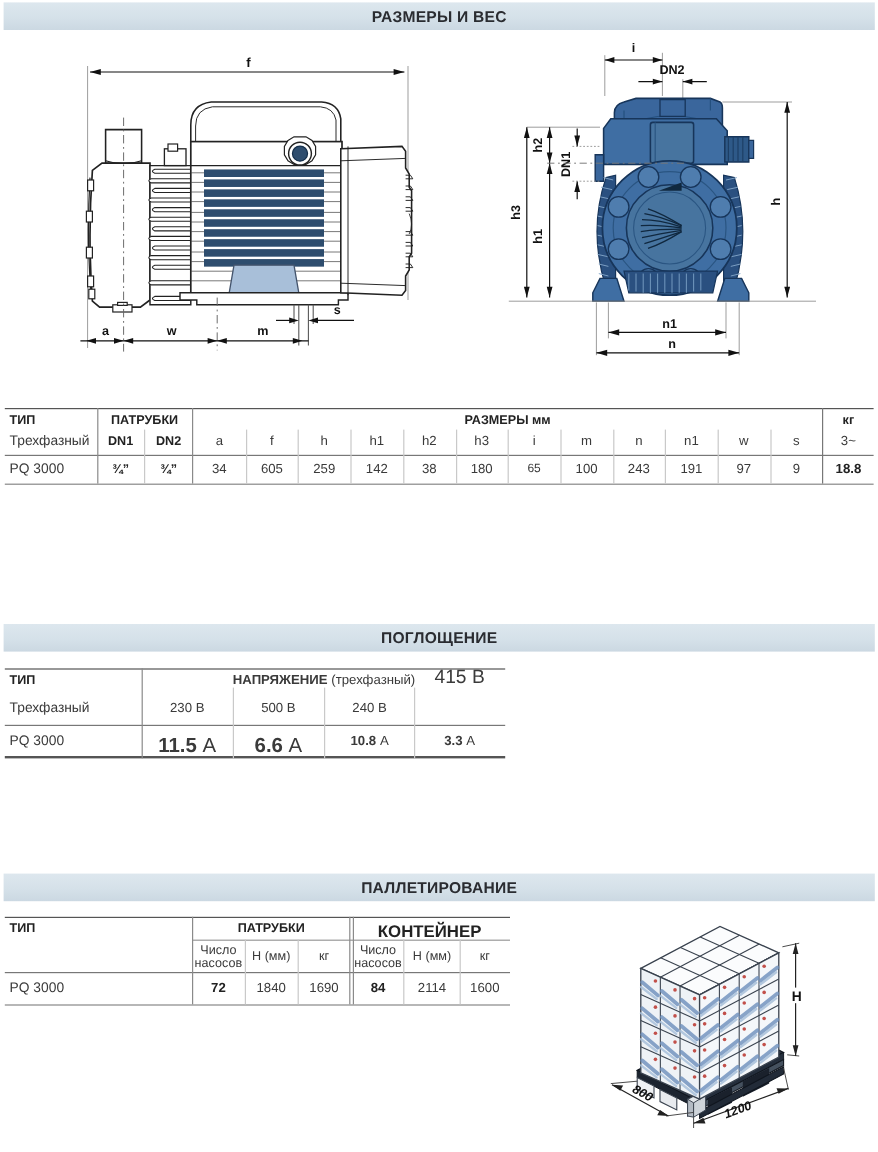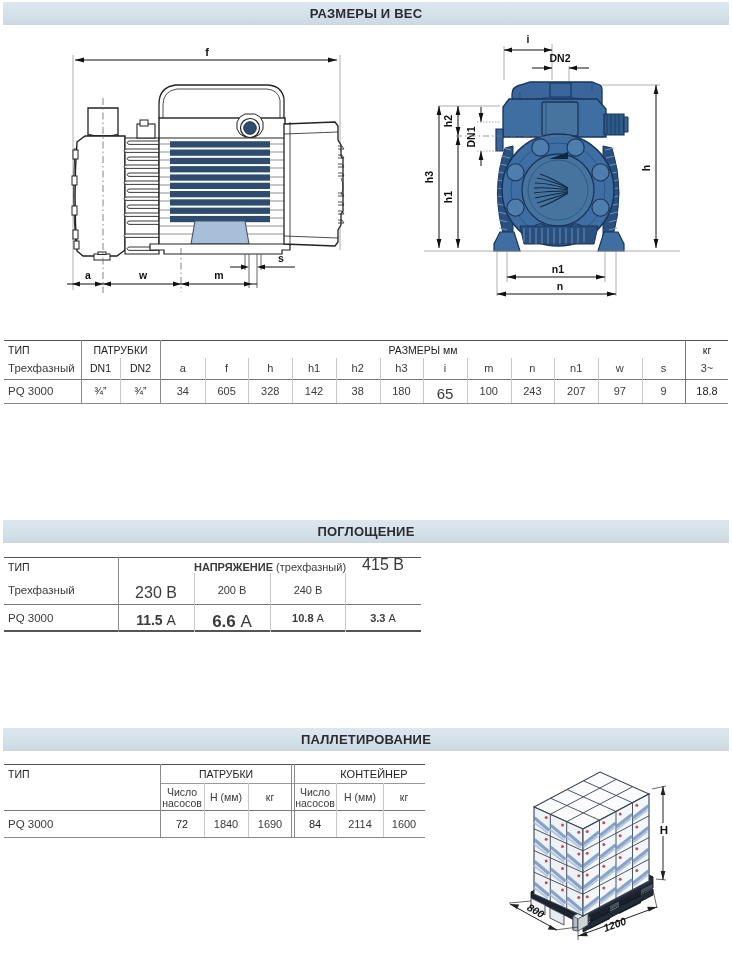--- a/index.html
+++ b/index.html
@@ -3,21 +3,21 @@
 <style>
 html,body{margin:0;padding:0}
 body{width:732px;height:960px;position:relative;background:#fff;
  font-family:"Liberation Sans",sans-serif;overflow:hidden}
 .band{position:absolute;left:3px;width:726px;height:23px;
  background:linear-gradient(180deg,#dde7ee 0%,#d5e1e9 55%,#cbd8e2 100%);
  text-align:center;font-weight:bold;font-size:13px;color:#2a2c31;
  line-height:23px;letter-spacing:0.2px}
 .cell{position:absolute;font-size:11px;color:#3a3a3a;white-space:nowrap}
 .cc{transform:translateX(-50%)}
-.b{font-weight:normal;color:#222}
+.b{font-weight:bold;color:#222}
 .hl{position:absolute;background:#6b6b6b;height:1px}
 .vl{position:absolute;background:#8a8a8a;width:1px}
 </style></head><body>
 
 <div class="band" style="top:2px">РАЗМЕРЫ И ВЕС</div>
 
 <div class="band" style="top:520px">ПОГЛОЩЕНИЕ</div>
 
 <div class="band" style="top:728px">ПАЛЛЕТИРОВАНИЕ</div>
 
@@ -61,74 +61,74 @@
 <div class="cell cc" style="left:576.2px;top:362px;font-size:11px">n1</div>
 <div class="cell cc" style="left:619.8px;top:362px;font-size:11px">w</div>
 <div class="cell cc" style="left:663.6px;top:362px;font-size:11px">s</div>
 <div class="cell cc" style="left:707px;top:362px;font-size:11px">3~</div>
 
 <div class="cell" style="left:8px;top:385px;font-size:11.5px">PQ 3000</div>
 <div class="cell cc b" style="left:100.5px;top:385px;font-size:10.5px">¾”</div>
 <div class="cell cc b" style="left:140.5px;top:385px;font-size:10.5px">¾”</div>
 <div class="cell cc" style="left:182.8px;top:385px;font-size:11px">34</div>
 <div class="cell cc" style="left:226.6px;top:385px;font-size:11px">605</div>
-<div class="cell cc" style="left:270.2px;top:385px;font-size:11px">328</div>
+<div class="cell cc" style="left:270.2px;top:385px;font-size:11px">259</div>
 <div class="cell cc" style="left:314.0px;top:385px;font-size:11px">142</div>
 <div class="cell cc" style="left:357.7px;top:385px;font-size:11px">38</div>
 <div class="cell cc" style="left:401.4px;top:385px;font-size:11px">180</div>
-<div class="cell cc" style="left:445.1px;top:385px;font-size:15px">65</div>
+<div class="cell cc" style="left:445.1px;top:385px;font-size:10px">65</div>
 <div class="cell cc" style="left:488.8px;top:385px;font-size:11px">100</div>
 <div class="cell cc" style="left:532.4px;top:385px;font-size:11px">243</div>
-<div class="cell cc" style="left:576.2px;top:385px;font-size:11px">207</div>
+<div class="cell cc" style="left:576.2px;top:385px;font-size:11px">191</div>
 <div class="cell cc" style="left:619.8px;top:385px;font-size:11px">97</div>
 <div class="cell cc" style="left:663.6px;top:385px;font-size:11px">9</div>
 <div class="cell cc b" style="left:707px;top:385px;font-size:11px">18.8</div>
 </div>
 
 <div>
 <div class="hl" style="left:4px;top:557px;width:417px;background:#555;height:1px"></div>
 <div class="hl" style="left:4px;top:604px;width:417px;background:#777;height:1px"></div>
 <div class="hl" style="left:4px;top:630px;width:417px;background:#555;height:2px"></div>
 <div class="vl" style="left:118px;top:557px;height:75px;background:#8a8a8a;width:1px"></div>
 <div class="vl" style="left:194px;top:573px;height:59px;background:#c9c9c9;width:1px"></div>
 <div class="vl" style="left:270px;top:573px;height:59px;background:#c9c9c9;width:1px"></div>
 <div class="vl" style="left:345px;top:573px;height:59px;background:#c9c9c9;width:1px"></div>
 
 <div class="cell b" style="left:8px;top:561px;font-size:10.5px">ТИП</div>
 <div class="cell cc" style="left:270px;top:561px;font-size:11px"><b>НАПРЯЖЕНИЕ</b> (трехфазный)</div>
 
 <div class="cell" style="left:8px;top:584px;font-size:11.5px">Трехфазный</div>
-<div class="cell cc" style="left:156px;top:584px;font-size:16px">230 В</div>
-<div class="cell cc" style="left:232px;top:584px;font-size:11px">200 В</div>
+<div class="cell cc" style="left:156px;top:584px;font-size:11px">230 В</div>
+<div class="cell cc" style="left:232px;top:584px;font-size:11px">500 В</div>
 <div class="cell cc" style="left:308px;top:584px;font-size:11px">240 В</div>
 <div class="cell cc" style="left:383px;top:556px;font-size:16px">415 В</div>
 
 <div class="cell" style="left:8px;top:612px;font-size:11.5px">PQ 3000</div>
-<div class="cell cc" style="left:156px;top:612px;font-size:14px"><b>11.5</b> А</div>
+<div class="cell cc" style="left:156px;top:612px;font-size:17px"><b>11.5</b> А</div>
 <div class="cell cc" style="left:232px;top:612px;font-size:17px"><b>6.6</b> А</div>
 <div class="cell cc" style="left:308px;top:612px;font-size:11px"><b>10.8</b> А</div>
 <div class="cell cc" style="left:383px;top:612px;font-size:11px"><b>3.3</b> А</div>
 </div>
 
 <div>
 <div class="hl" style="left:4px;top:764px;width:421px;background:#555;height:1px"></div>
 <div class="hl" style="left:160px;top:783px;width:265px;background:#999;height:1px"></div>
 <div class="hl" style="left:4px;top:810px;width:421px;background:#777;height:1px"></div>
 <div class="hl" style="left:4px;top:837px;width:421px;background:#888;height:1px"></div>
 <div class="vl" style="left:160px;top:764px;height:73px;background:#8a8a8a;width:1px"></div>
 <div class="vl" style="left:291px;top:764px;height:73px;background:#8a8a8a;width:1px"></div>
 <div class="vl" style="left:294px;top:764px;height:73px;background:#8a8a8a;width:1px"></div>
 <div class="vl" style="left:204px;top:783px;height:54px;background:#c9c9c9;width:1px"></div>
 <div class="vl" style="left:248px;top:783px;height:54px;background:#c9c9c9;width:1px"></div>
 <div class="vl" style="left:336px;top:783px;height:54px;background:#c9c9c9;width:1px"></div>
 <div class="vl" style="left:383px;top:783px;height:54px;background:#c9c9c9;width:1px"></div>
 
 <div class="cell b" style="left:8px;top:768px;font-size:10.5px">ТИП</div>
 <div class="cell cc b" style="left:226px;top:768px;font-size:10.5px">ПАТРУБКИ</div>
-<div class="cell cc b" style="left:374px;top:768px;font-size:11px">КОНТЕЙНЕР</div>
+<div class="cell cc b" style="left:358px;top:768px;font-size:14px">КОНТЕЙНЕР</div>
 <div class="cell cc" style="left:182px;top:786px;font-size:10.5px">Число</div>
 <div class="cell cc" style="left:182px;top:797px;font-size:10.5px">насосов</div>
 <div class="cell cc" style="left:315px;top:786px;font-size:10.5px">Число</div>
 <div class="cell cc" style="left:315px;top:797px;font-size:10.5px">насосов</div>
 <div class="cell cc" style="left:226px;top:791px;font-size:10.5px">H (мм)</div>
 <div class="cell cc" style="left:360px;top:791px;font-size:10.5px">H (мм)</div>
 <div class="cell cc" style="left:270px;top:791px;font-size:10.5px">кг</div>
 <div class="cell cc" style="left:404px;top:791px;font-size:10.5px">кг</div>
 
 <div class="cell" style="left:8px;top:818px;font-size:11.5px">PQ 3000</div>

